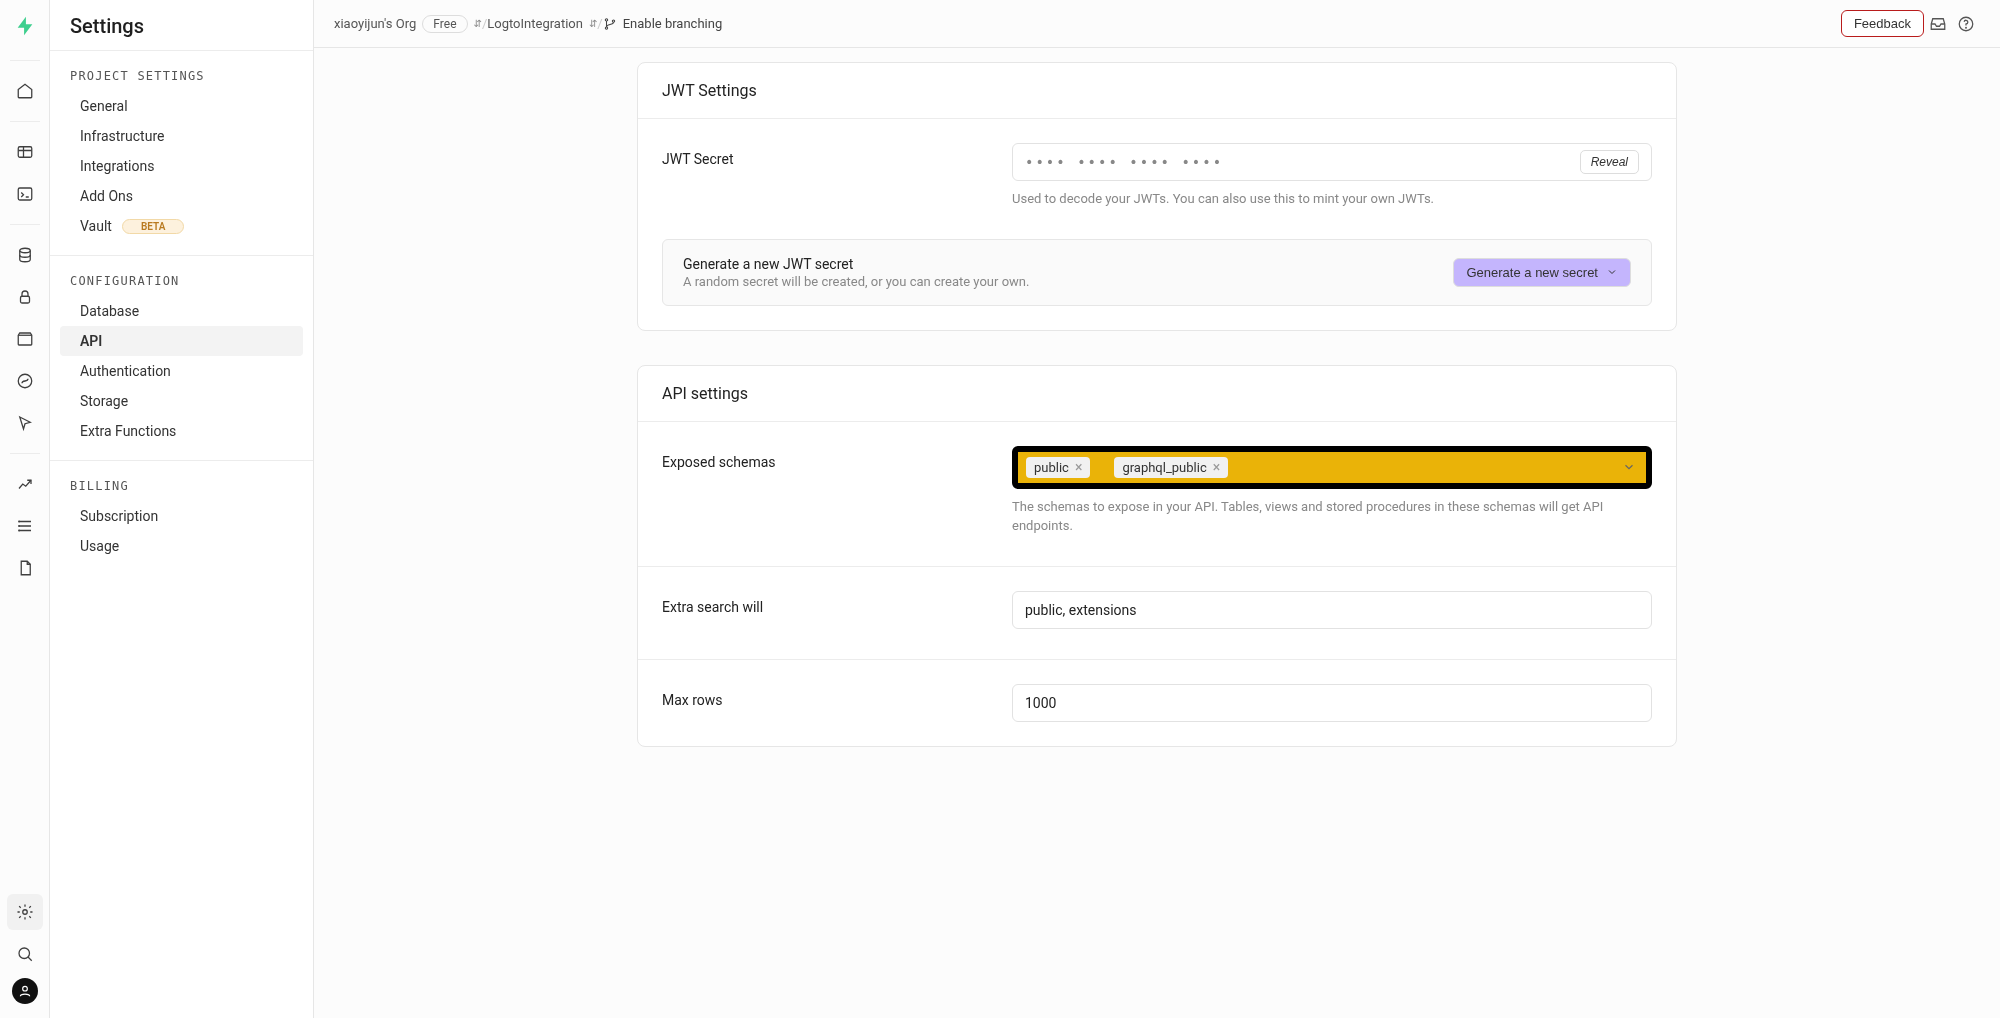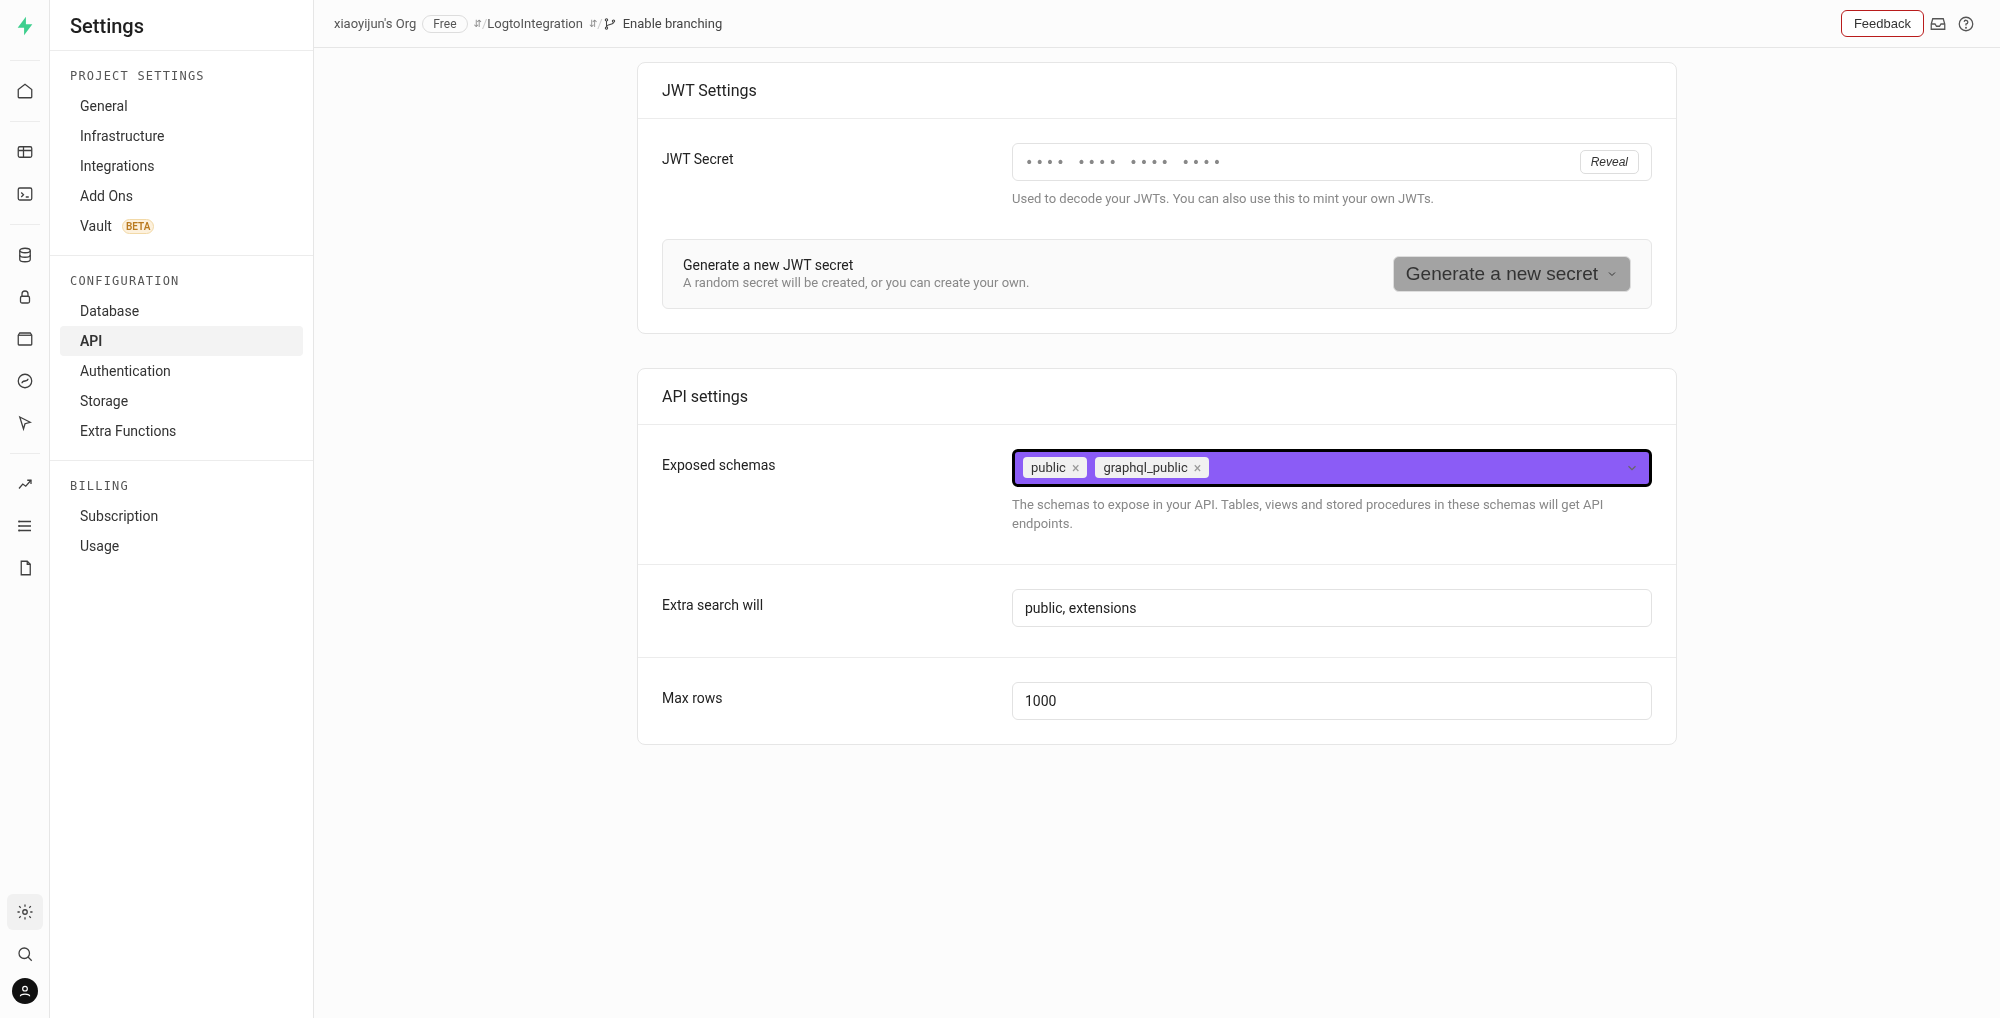--- a/index.html
+++ b/index.html
@@ -55,21 +55,21 @@
   color: #333;
   cursor:pointer;
   display:flex;align-items:center;gap:10px;
   border-radius:4px;
   margin: 0 10px;
 }
 .side-item.active { background: #f3f3f3; font-weight:600;}
 .badge-beta {
   font-size: 10px; font-weight:600; color:#b97a20;
   background:#fdf1dd; border:1px solid #f2d9a7;
-  padding:1px 3px;border-radius:999px;
+  padding:1px 18px;border-radius:999px;
 }
 .main { flex:1; display:flex;flex-direction:column; overflow:hidden; }
 .topbar {
   height:48px;border-bottom:1px solid #e6e6e6;
   display:flex;align-items:center;padding:0 20px;gap:0;
   color:#555;font-size:13px;
 }
 .topbar .pill {
   border:1px solid #ddd;border-radius:999px;padding:1px 10px;font-size:12px;color:#555;
 }
@@ -114,26 +114,26 @@
   cursor:pointer;color:#333;font-style:italic;
 }
 .help{font-size:13px;color:#888;line-height:1.5;}
 .callout{
   border:1px solid #e6e6e6;border-radius:6px;background:#fafafa;padding:16px 20px;
   display:flex;align-items:center;justify-content:space-between;gap:20px;
 }
 .callout .ttl{font-size:14px;color:#222;margin-bottom:2px;}
 .callout .sub{font-size:13px;color:#888;}
 .btn-dd{
-  border:1px solid #ddd;background:#a3a3a3;border-radius:6px;padding:6px 12px;font-size:19px;
+  border:1px solid #ddd;background:#c4b5fd;border-radius:6px;padding:6px 12px;font-size:13px;
   display:flex;align-items:center;gap:8px;cursor:pointer;color:#333;
 }
 .multi{
-  border:3px solid #000000;border-radius:6px;background:#8b5cf6;padding:5px 36px 5px 8px;
-  display:flex;align-items:center;gap:8px;position:relative;min-height:38px;
+  border:6px solid #000000;border-radius:6px;background:#eab308;padding:5px 36px 5px 8px;
+  display:flex;align-items:center;gap:24px;position:relative;min-height:38px;
 }
 .tag{
   background:#f1f1f1;border-radius:4px;padding:3px 8px;font-size:13px;color:#333;
   display:flex;align-items:center;gap:6px;
 }
 .tag .x{font-size:14px;color:#999;cursor:pointer;line-height:1;}
 .multi .dd{position:absolute;right:10px;color:#666;}
 .hr-row{height:1px;background:#ececec;margin:0 -24px 24px;}
 svg{display:block;}
 </style>

